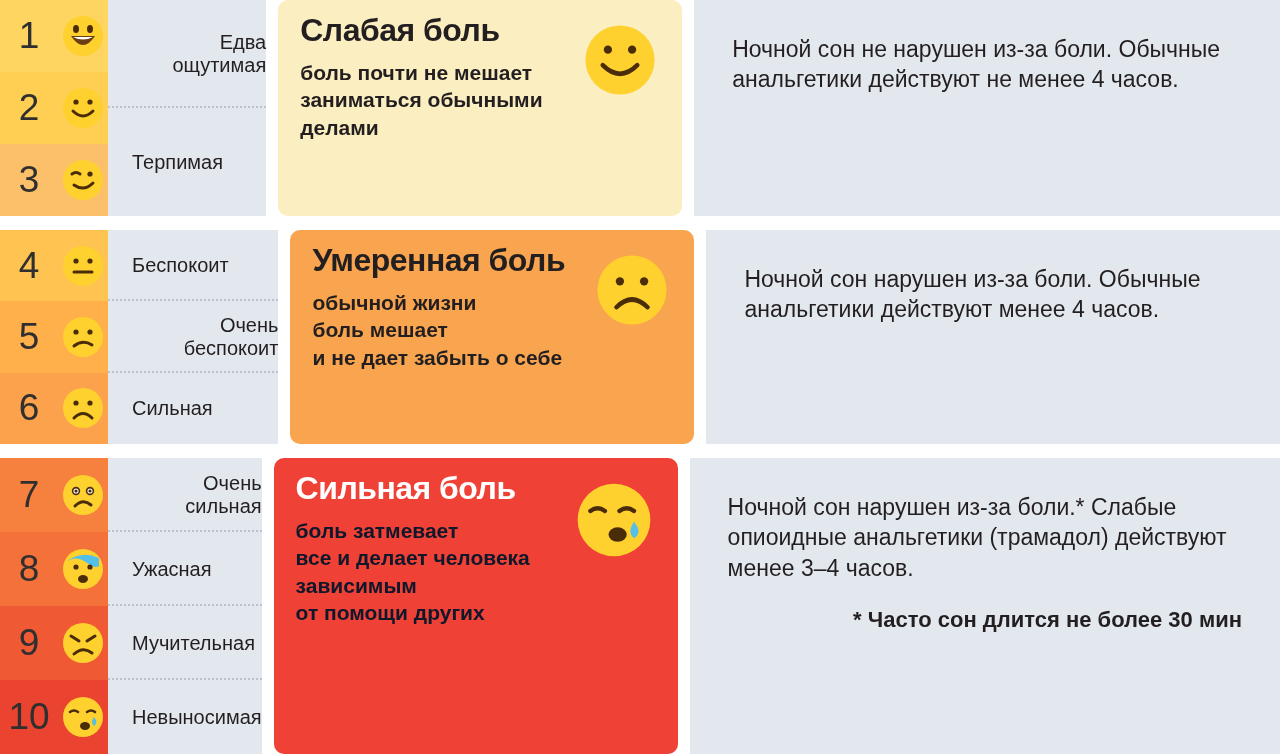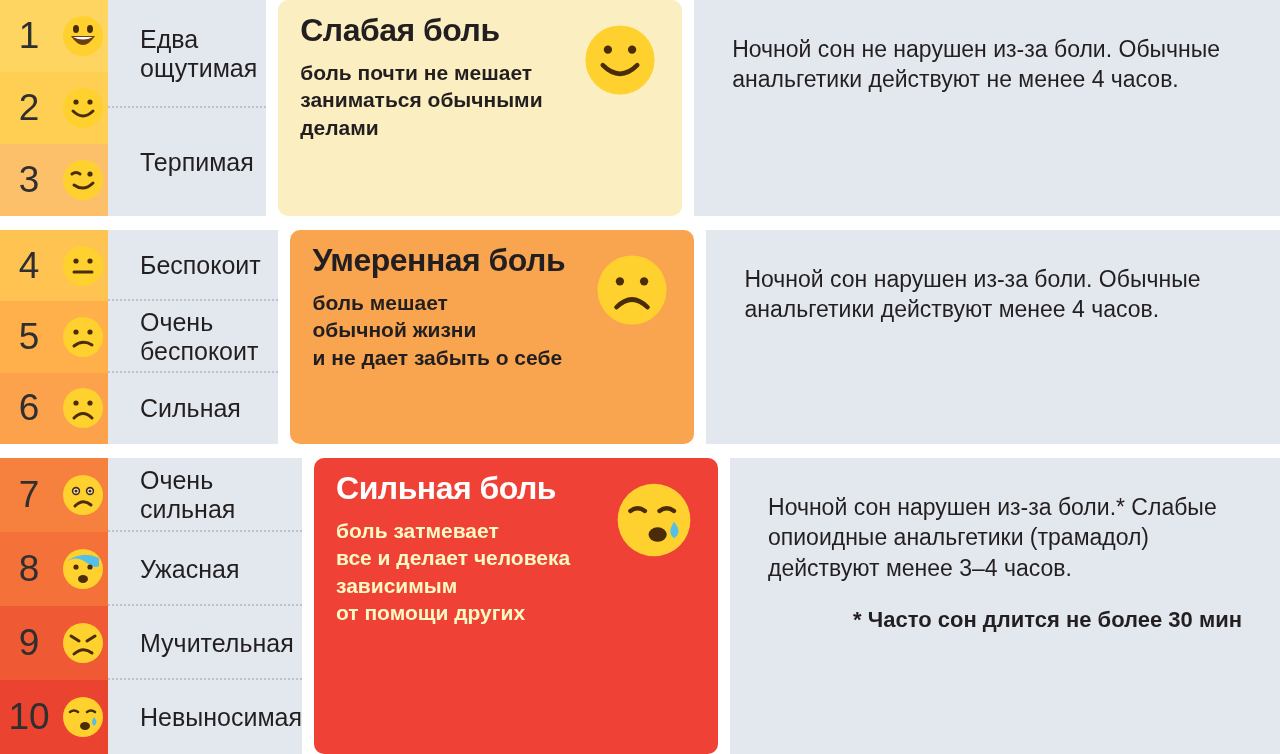--- a/index.html
+++ b/index.html
@@ -63,24 +63,25 @@
   .rows {
     flex: 1 1 auto;
     display: flex;
     flex-direction: column;
   }
   .rowtext {
     flex: 1 1 0;
     display: flex;
     align-items: center;
     position: relative;
-    padding-left: 32px;
-    box-sizing: border-box;
-    font-size: 25px;
+    padding-left: 24px;
+    box-sizing: border-box;
+    font-size: 20px;
     line-height: 1.15;
+    text-align: right;
   }
   .rowtext .dashline {
     position: absolute;
     left: 0;
     right: 0;
     bottom: 0;
     border-bottom: 2px dotted #bcc3ce;
   }
   .rowtext:last-child .dashline { display: none; }
 
@@ -279,22 +280,22 @@
             <div><span>Сильная</span></div>
 
           </div>
         </div>
       </div>
     </div>
 
     <div class="card" style="background:#f9a54f">
       <h2>Умеренная боль</h2>
       <div class="sub">
+        <span>обычной жизни</span>
         <span>боль мешает</span>
-        <span>обычной жизни</span>
         <span>и не дает забыть о себе</span>
       </div>
       <div class="bigface">
         <svg width="76" height="76" viewBox="0 0 44 44">
             <circle cx="22" cy="22" r="20" fill="#ffd12e"></circle>
             <path d="M13 32 q9 -9 18 0" stroke="#4a2c09" stroke-width="2.6" fill="none" stroke-linecap="round"></path>
             <circle cx="15" cy="17" r="2.4" fill="#4a2c09"></circle>
             <circle cx="29" cy="17" r="2.4" fill="#4a2c09"></circle>
           </svg>
       </div>
@@ -374,21 +375,21 @@
           <div class="rowtext">
             <div><span>Невыносимая</span></div>
 
           </div>
         </div>
       </div>
     </div>
 
     <div class="card" style="background:#ef4136;color:#ffffff">
       <h2 style="color:#ffffff">Сильная боль</h2>
-      <div class="sub" style="color:#fef9c3">
+      <div class="sub" style="color:#0f172a">
         <span>боль затмевает</span>
         <span>все и делает человека</span>
         <span>зависимым</span>
         <span>от помощи других</span>
       </div>
       <div class="bigface">
         <svg width="80" height="80" viewBox="0 0 44 44">
             <circle cx="22" cy="22" r="20" fill="#ffd12e"></circle>
             <ellipse cx="24" cy="30" rx="5" ry="4" fill="#4a2c09"></ellipse>
             <path d="M9 17 q4 -3 8 0" stroke="#4a2c09" stroke-width="2.4" fill="none" stroke-linecap="round"></path>

